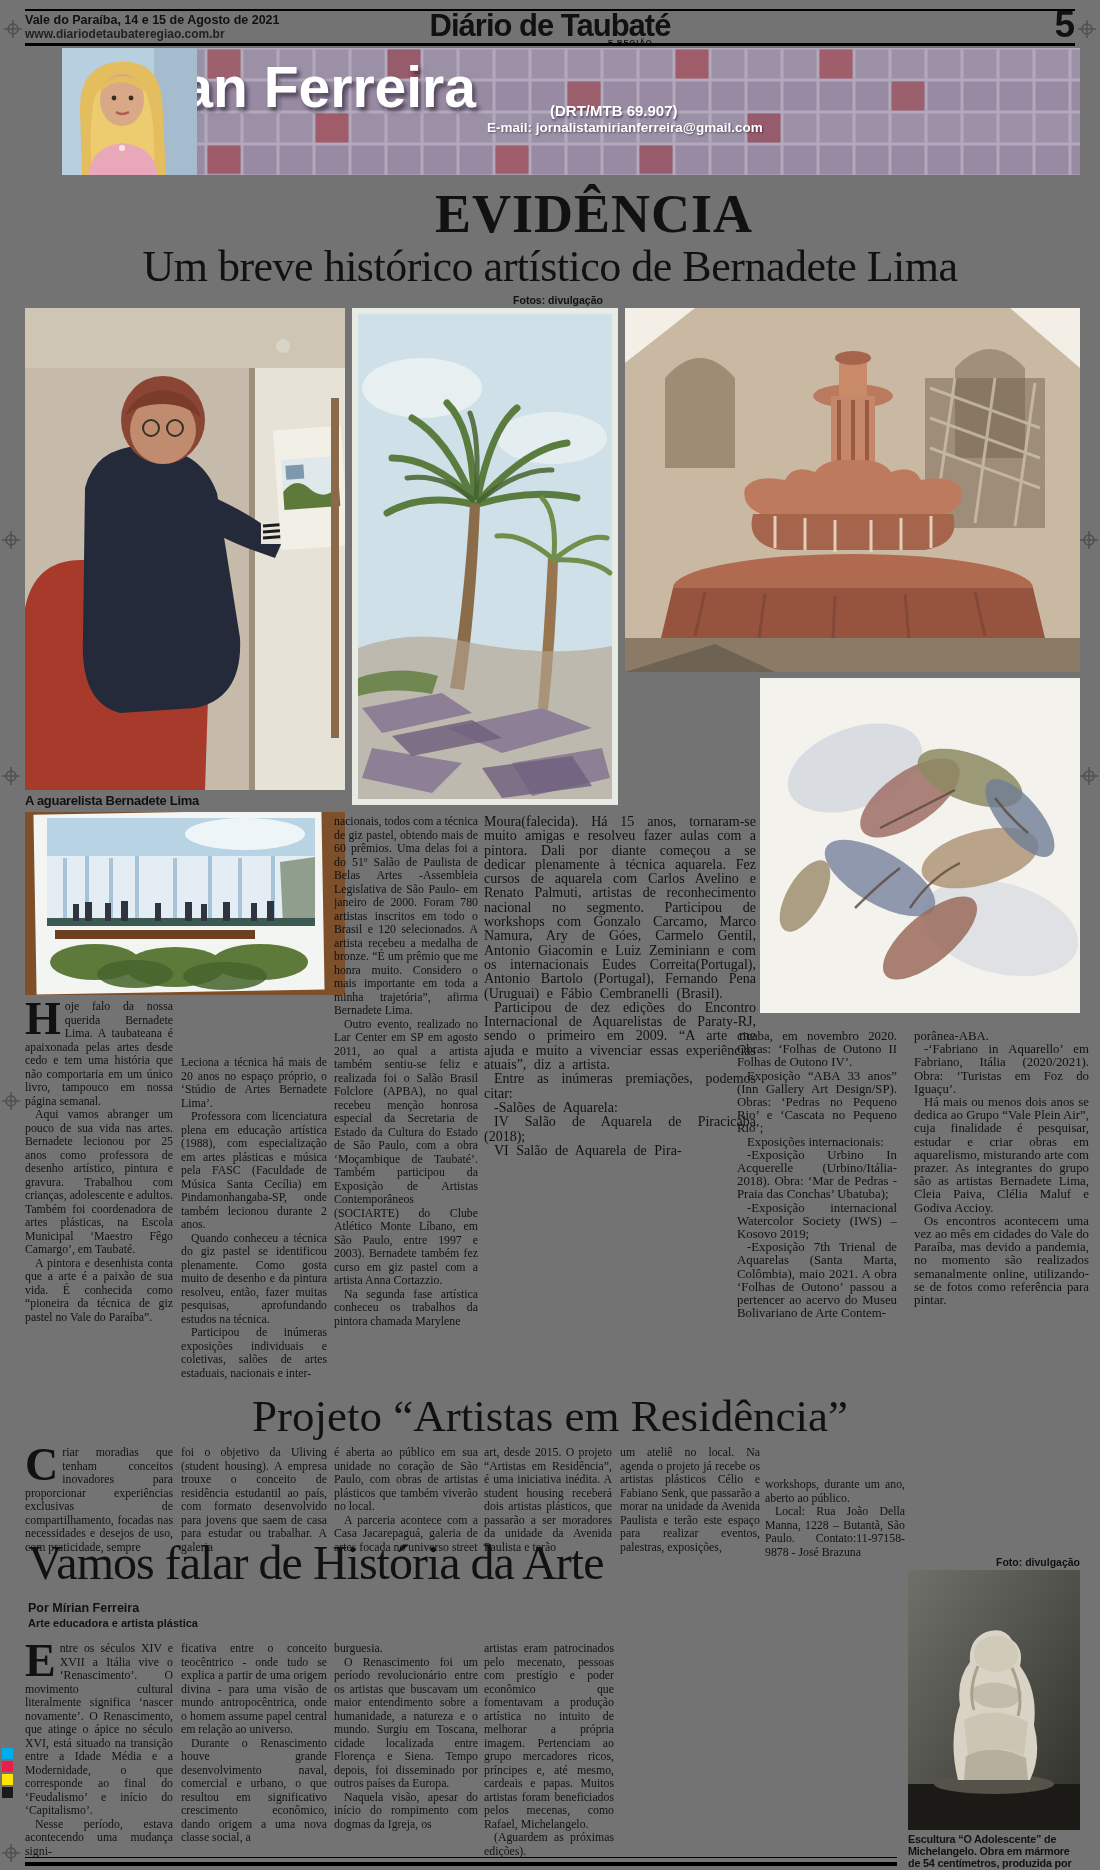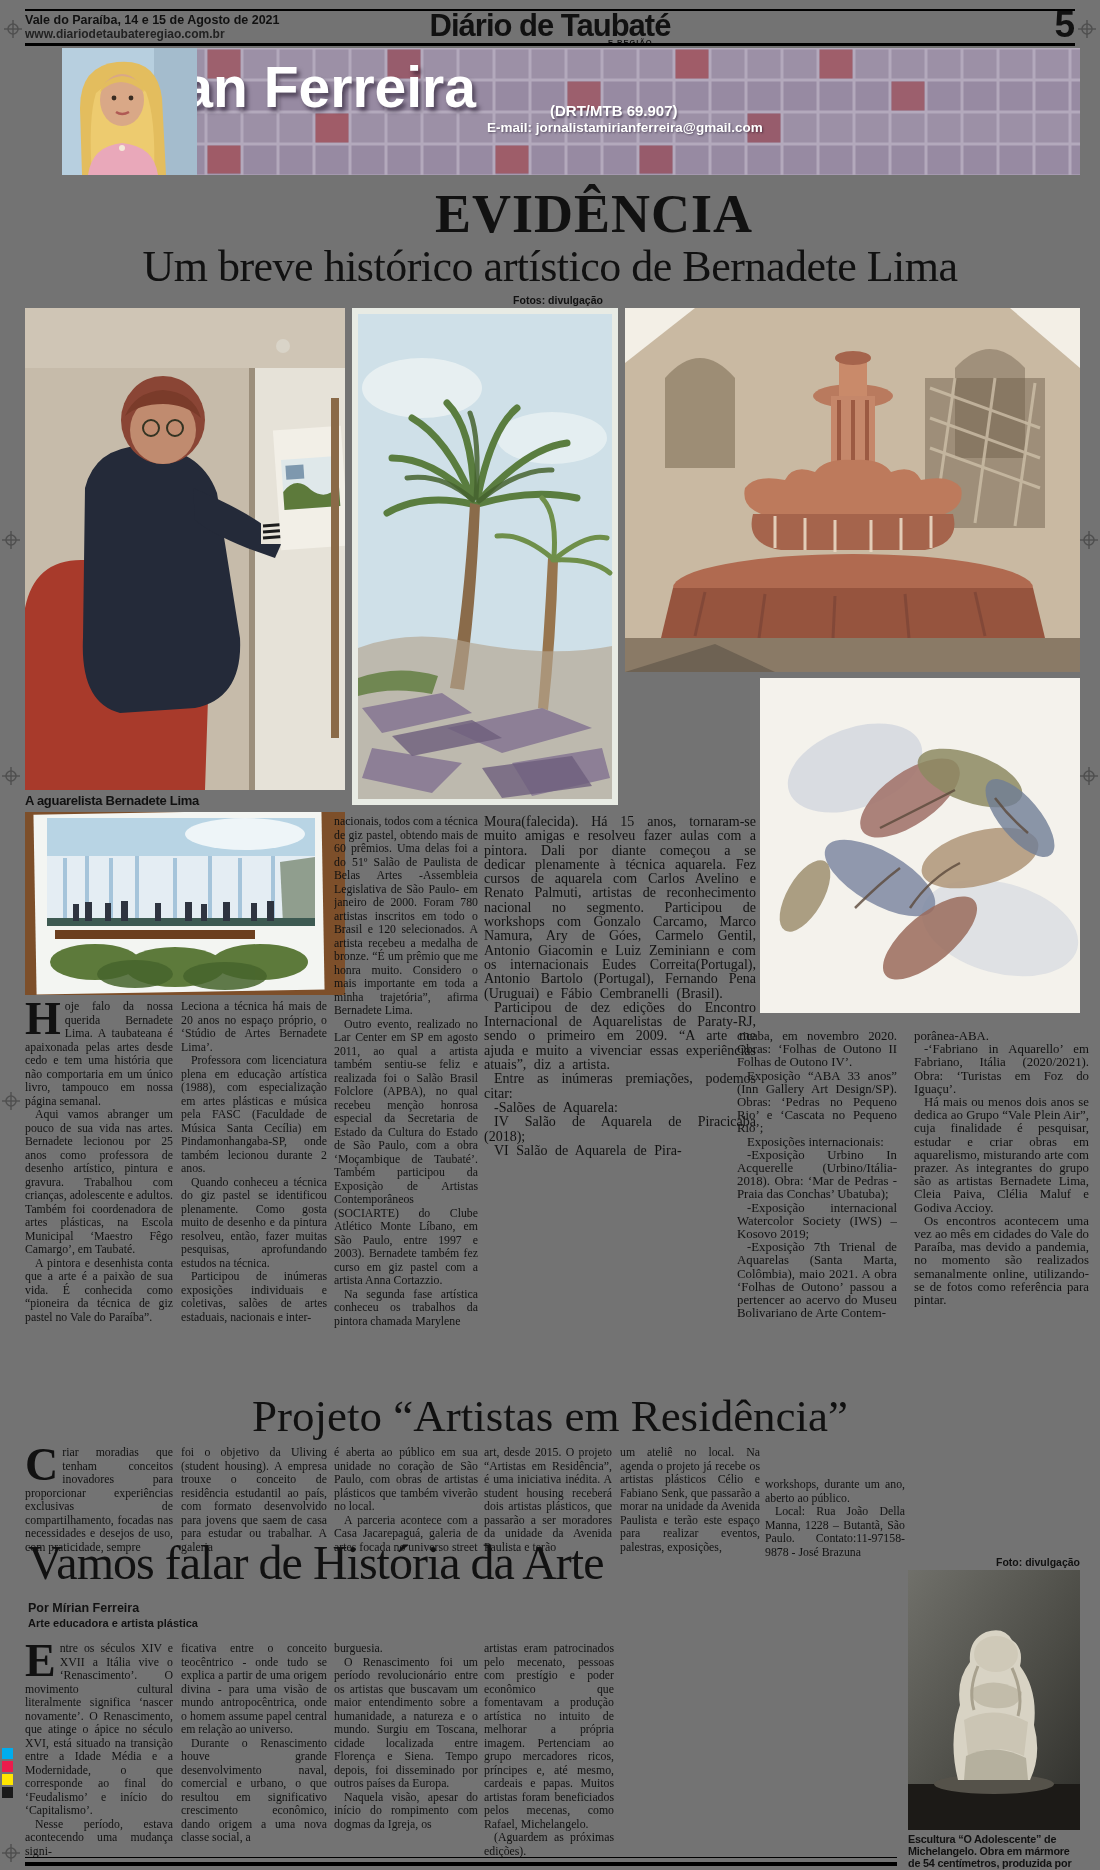--- a/index.html
+++ b/index.html
@@ -42,21 +42,21 @@
   #photo-waterfall{left:25px;top:812px;width:320px;height:183px;}
   #caption-artist{left:25px;top:793px;width:320px;font:bold 13px "Liberation Sans",sans-serif;
                   letter-spacing:-0.3px;}
   
   .bodycol{position:absolute;text-align:justify;overflow:hidden;
            font:11.8px/13.5px "Liberation Serif",serif;}
   .bodycol p{margin:0;text-indent:10px;}
   .bodycol p:first-child{text-indent:0;}
   .dc::first-letter{float:left;font:bold 46px/35px "Liberation Serif",serif;padding:1px 4px 0 0;}
   #a1c1{left:25px;top:1000px;width:148px;height:384px;}
-  #a1c2{left:181px;top:1000px;width:146px;height:384px;}
+  #a1c2{left:181px;top:1056px;width:146px;height:384px;}
   #a1c3{left:334px;top:815px;width:144px;height:566px;}
   #a1c4{left:484px;top:815px;width:272px;height:570px;font:14px/14.3px "Liberation Serif",serif;word-spacing:4px;}
   #a1c5{left:737px;top:1030px;width:160px;height:352px;font:12.8px/13.2px "Liberation Serif",serif;}
   #a1c6{left:914px;top:1030px;width:175px;height:352px;font:12.8px/13.2px "Liberation Serif",serif;}
   
   #headline2{left:0;top:1390px;width:1100px;text-align:center;font:400 45px "Liberation Serif",serif;}
   #a2cA{left:25px;top:1446px;width:148px;height:152px;}
   #a2cB{left:181px;top:1446px;width:146px;height:152px;}
   #a2cC{left:334px;top:1446px;width:144px;height:152px;}
   #a2cD{left:484px;top:1446px;width:128px;height:152px;}

